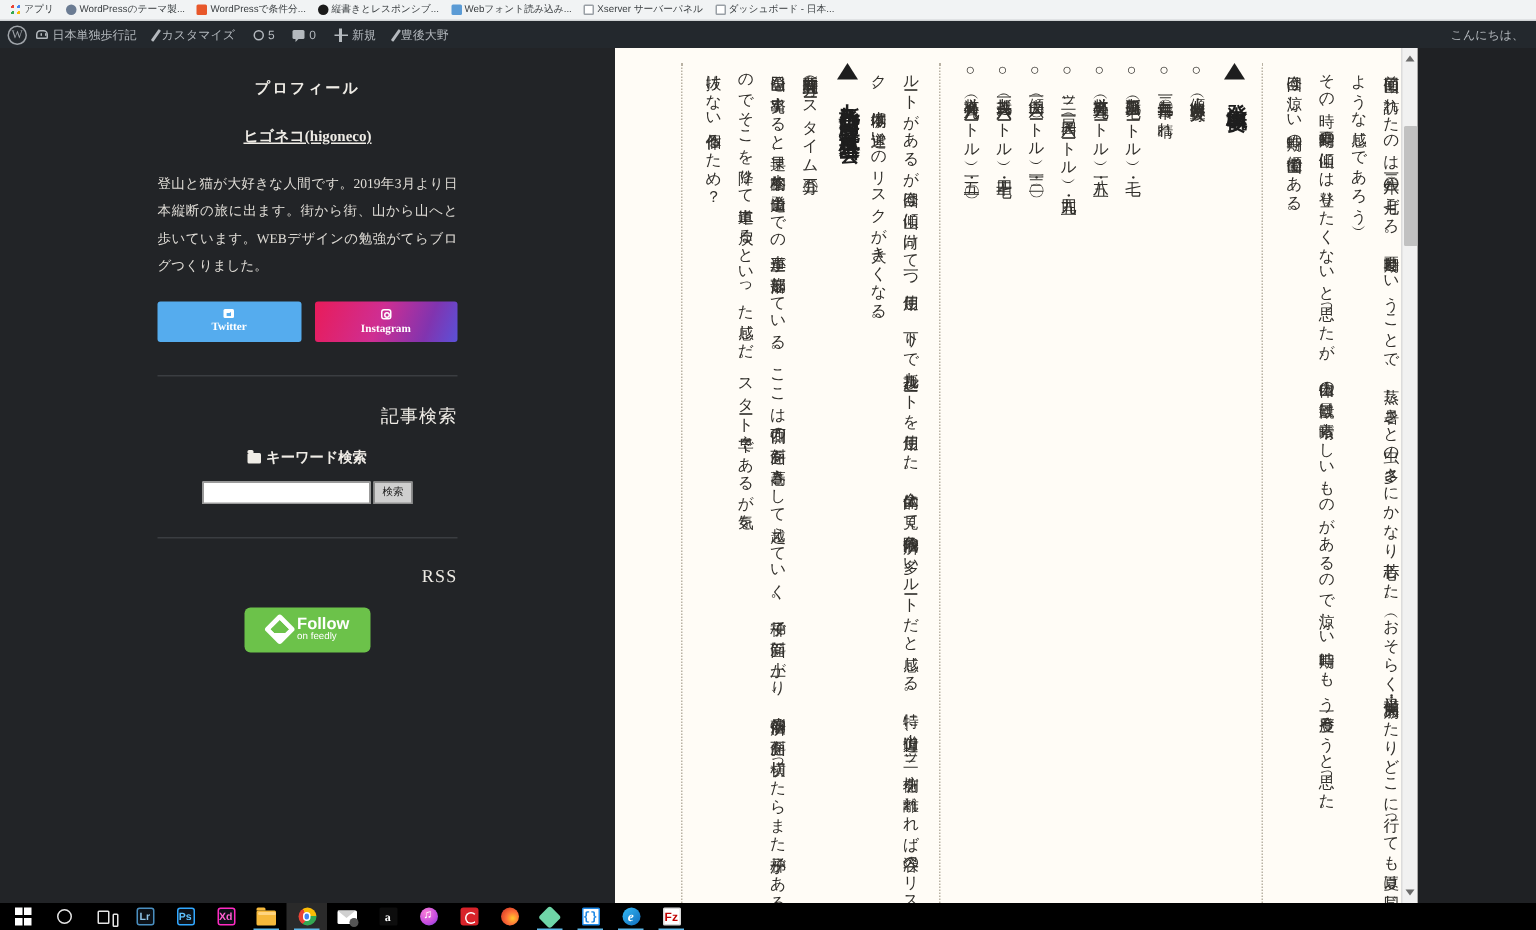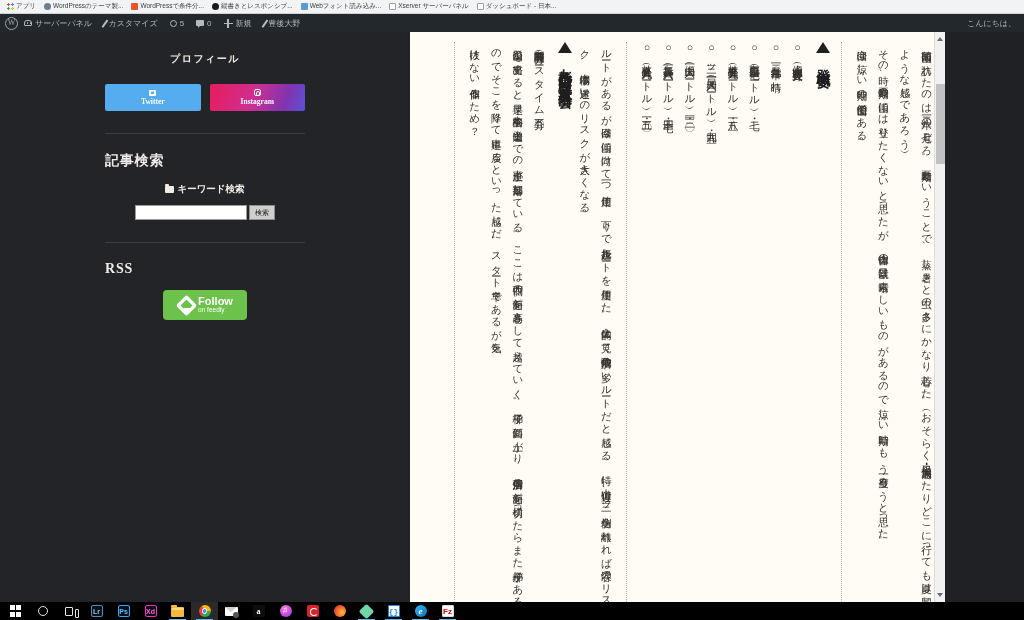--- a/index.html
+++ b/index.html
@@ -239,23 +239,23 @@
     width:2.4px; height:2.4px; border:1px solid #fff; border-radius:50%;
   }
 
   .sb-divider {
     height: 1px;
     background: #3a3d41;
     margin: 22px 0 0 0;
   }
 
   .sb-heading {
-    text-align: left;
-    font-size: 14px;
-    font-weight: bold;
+    text-align: right;
+    font-size: 12px;
+    font-weight: normal;
     color: #efece6;
     letter-spacing: 0.8px;
     margin: 18px 0 13px 0;
     font-family: "Liberation Serif", serif;
   }
   .sb-subheading {
     text-align: center;
     font-size: 9.5px;
     font-weight: bold;
     color: #efece6;
@@ -621,21 +621,21 @@
     <span class="bm-ico ico-page"></span>
     <span>ダッシュボード - 日本...</span>
   </div>
 </div>
 
 <div class="wp-adminbar">
   <div class="wp-logo">W</div>
 
   <div class="wp-item">
     <span class="wp-gi home"></span>
-    <span>サーバーパネル</span>
+    <span>日本単独歩行記</span>
   </div>
   <div class="wp-item">
     <span class="wp-gi pencil"></span>
     <span>カスタマイズ</span>
   </div>
   <div class="wp-item">
     <span class="wp-gi circle"></span>
     <span>5</span>
   </div>
   <div class="wp-item">
@@ -654,21 +654,23 @@
   <div class="wp-right">こんにちは、</div>
 </div>
 
 <div class="page">
 
   <aside class="sidebar">
     <div class="sb-inner">
 
       <div class="sb-title">プロフィール</div>
 
-
+      <div class="sb-name">ヒゴネコ(higoneco)</div>
+
+      <div class="sb-desc">登山と猫が大好きな人間です。2019年3月より日本縦断の旅に出ます。街から街、山から山へと歩いています。WEBデザインの勉強がてらブログつくりました。</div>
 
       <div class="social-row">
         <div class="social-btn sb-twitter">
           <span class="social-glyph tw"></span>
           <span>Twitter</span>
         </div>
         <div class="social-btn sb-instagram">
           <span class="social-glyph ig"></span>
           <span>Instagram</span>
         </div>

